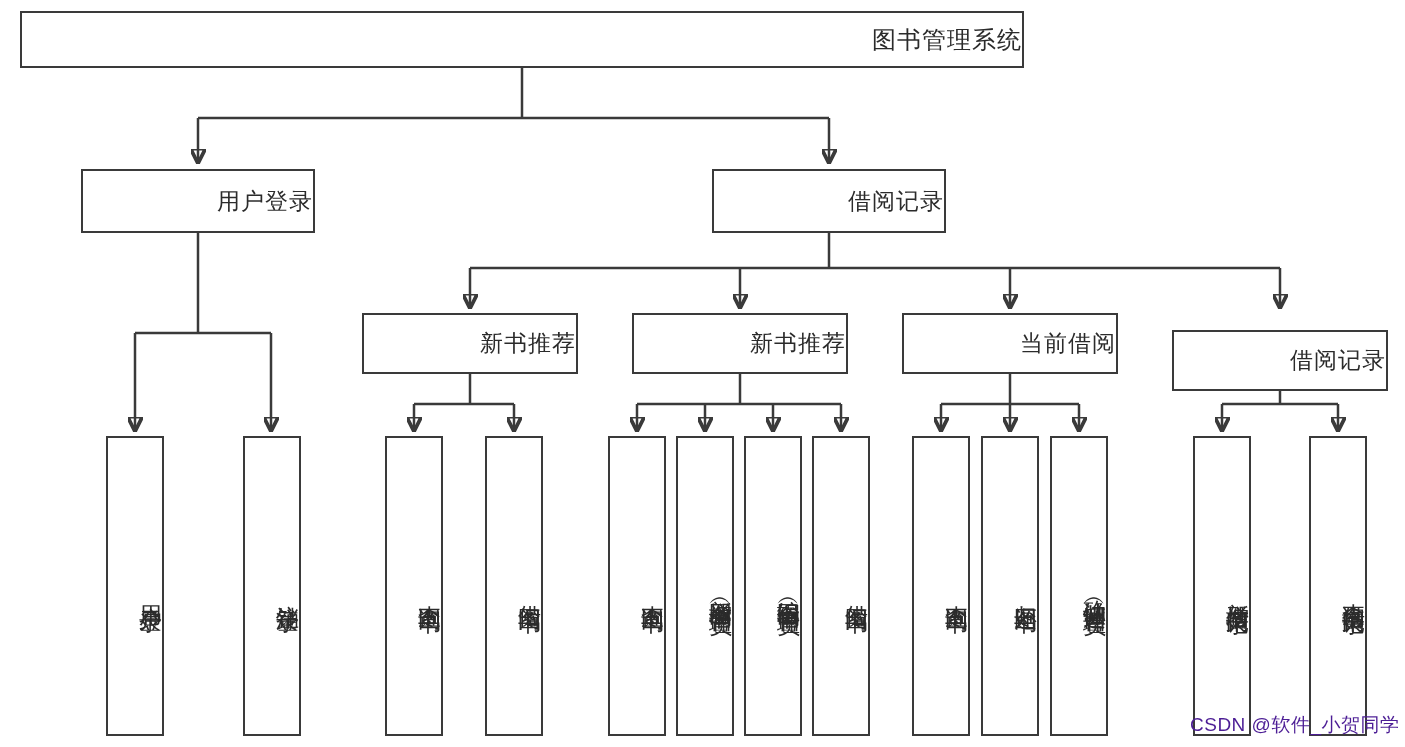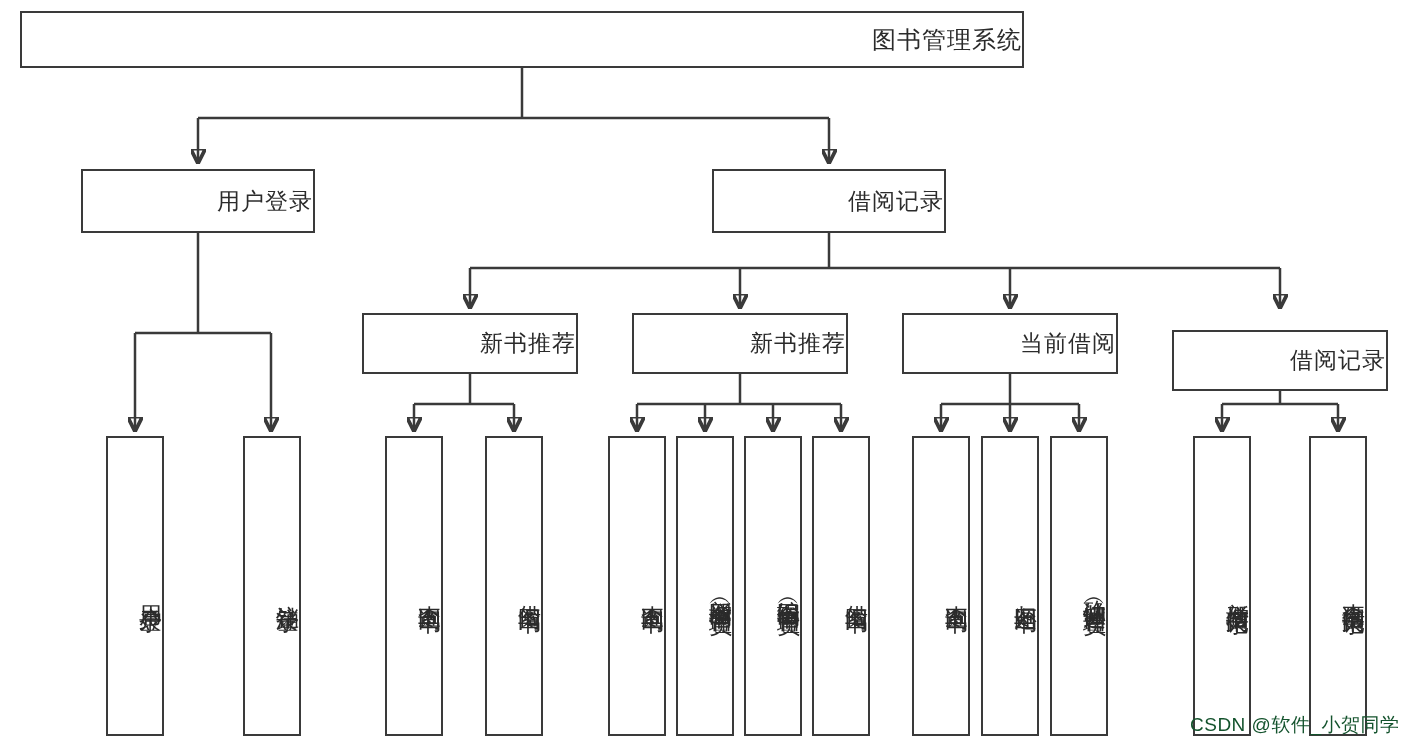--- a/index.html
+++ b/index.html
@@ -33,21 +33,21 @@
     align-items:flex-start;
     justify-content:center;
     padding-top:10px;
     line-height:1.02;
   }
   .node .lbl{display:block;white-space:pre-line;}
   .node.vert .lbl{writing-mode:vertical-rl;text-orientation:upright;}
   #title-node{font-size:24px;}
   .watermark{
     position:absolute;
-    color:#14532d;
+    color:#4c1d95;
     font-size:19px;
     white-space:nowrap;
     letter-spacing:0.5px;
     user-select:none;
   }
   svg.edges{position:absolute;left:0;top:0;width:1405px;height:747px;pointer-events:none;}
   svg.edges line, svg.edges path{stroke:#3a3a3a;stroke-width:2.5;fill:none;}
 </style>
 </head>
 <body>

